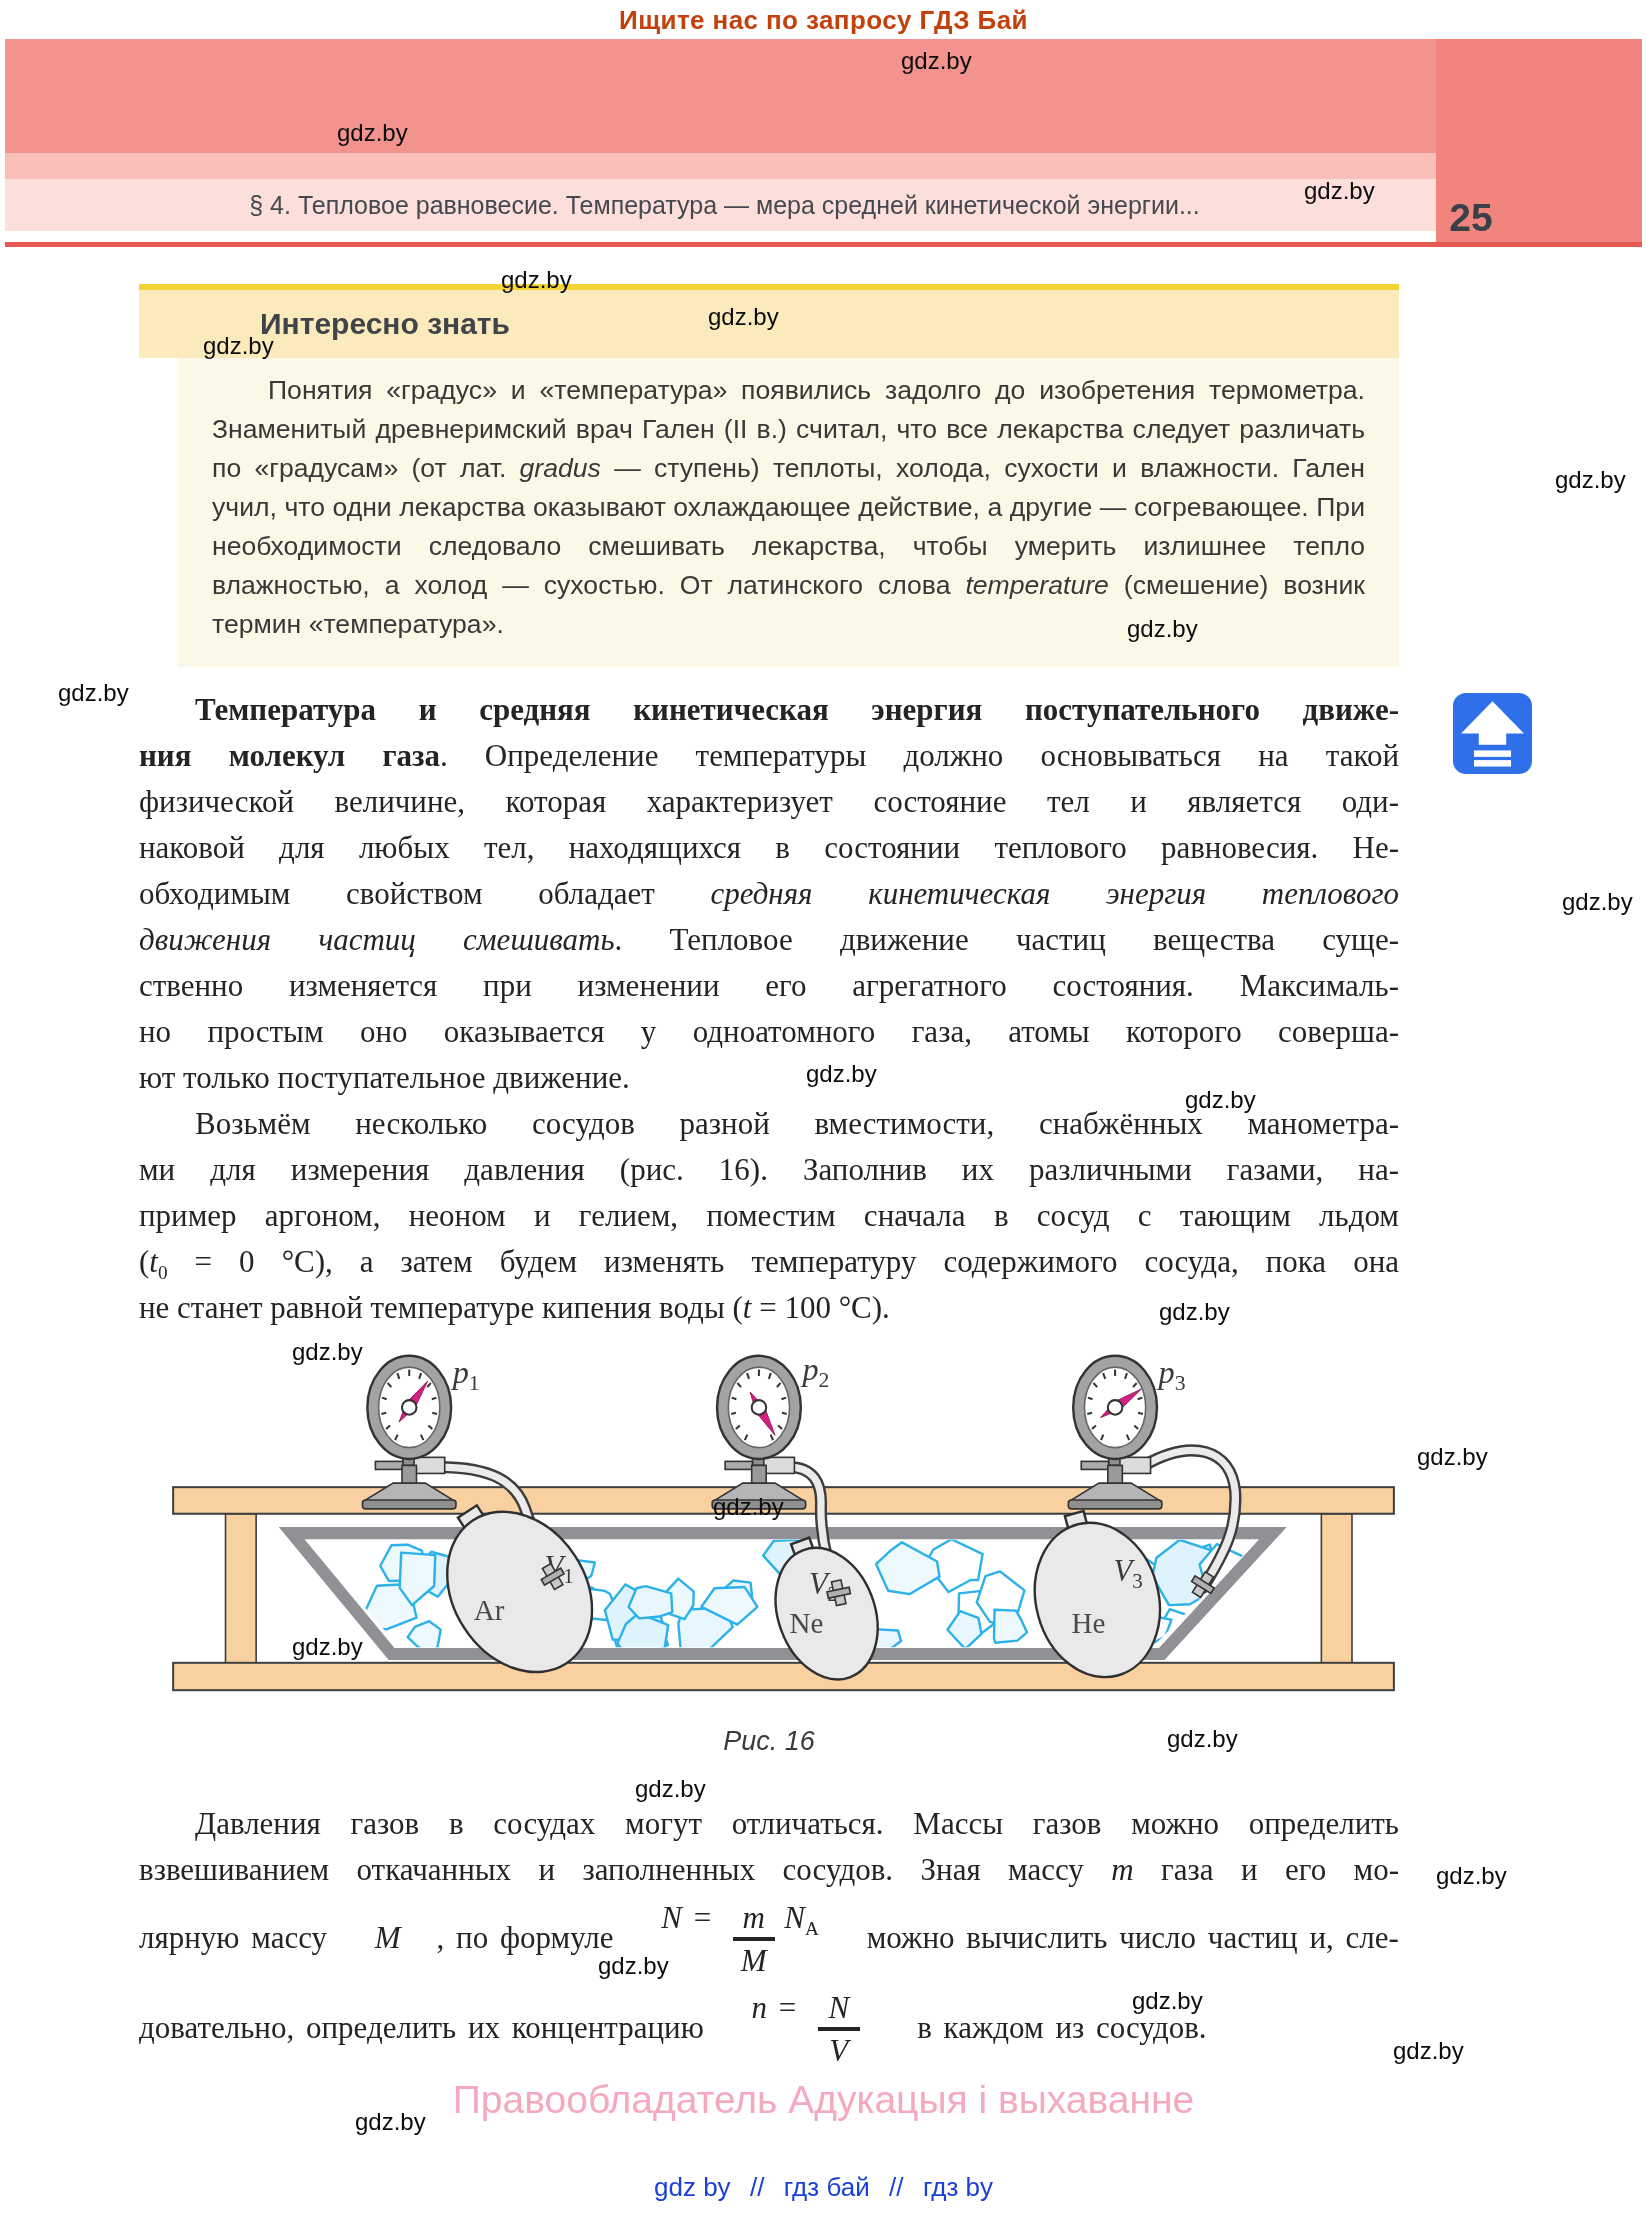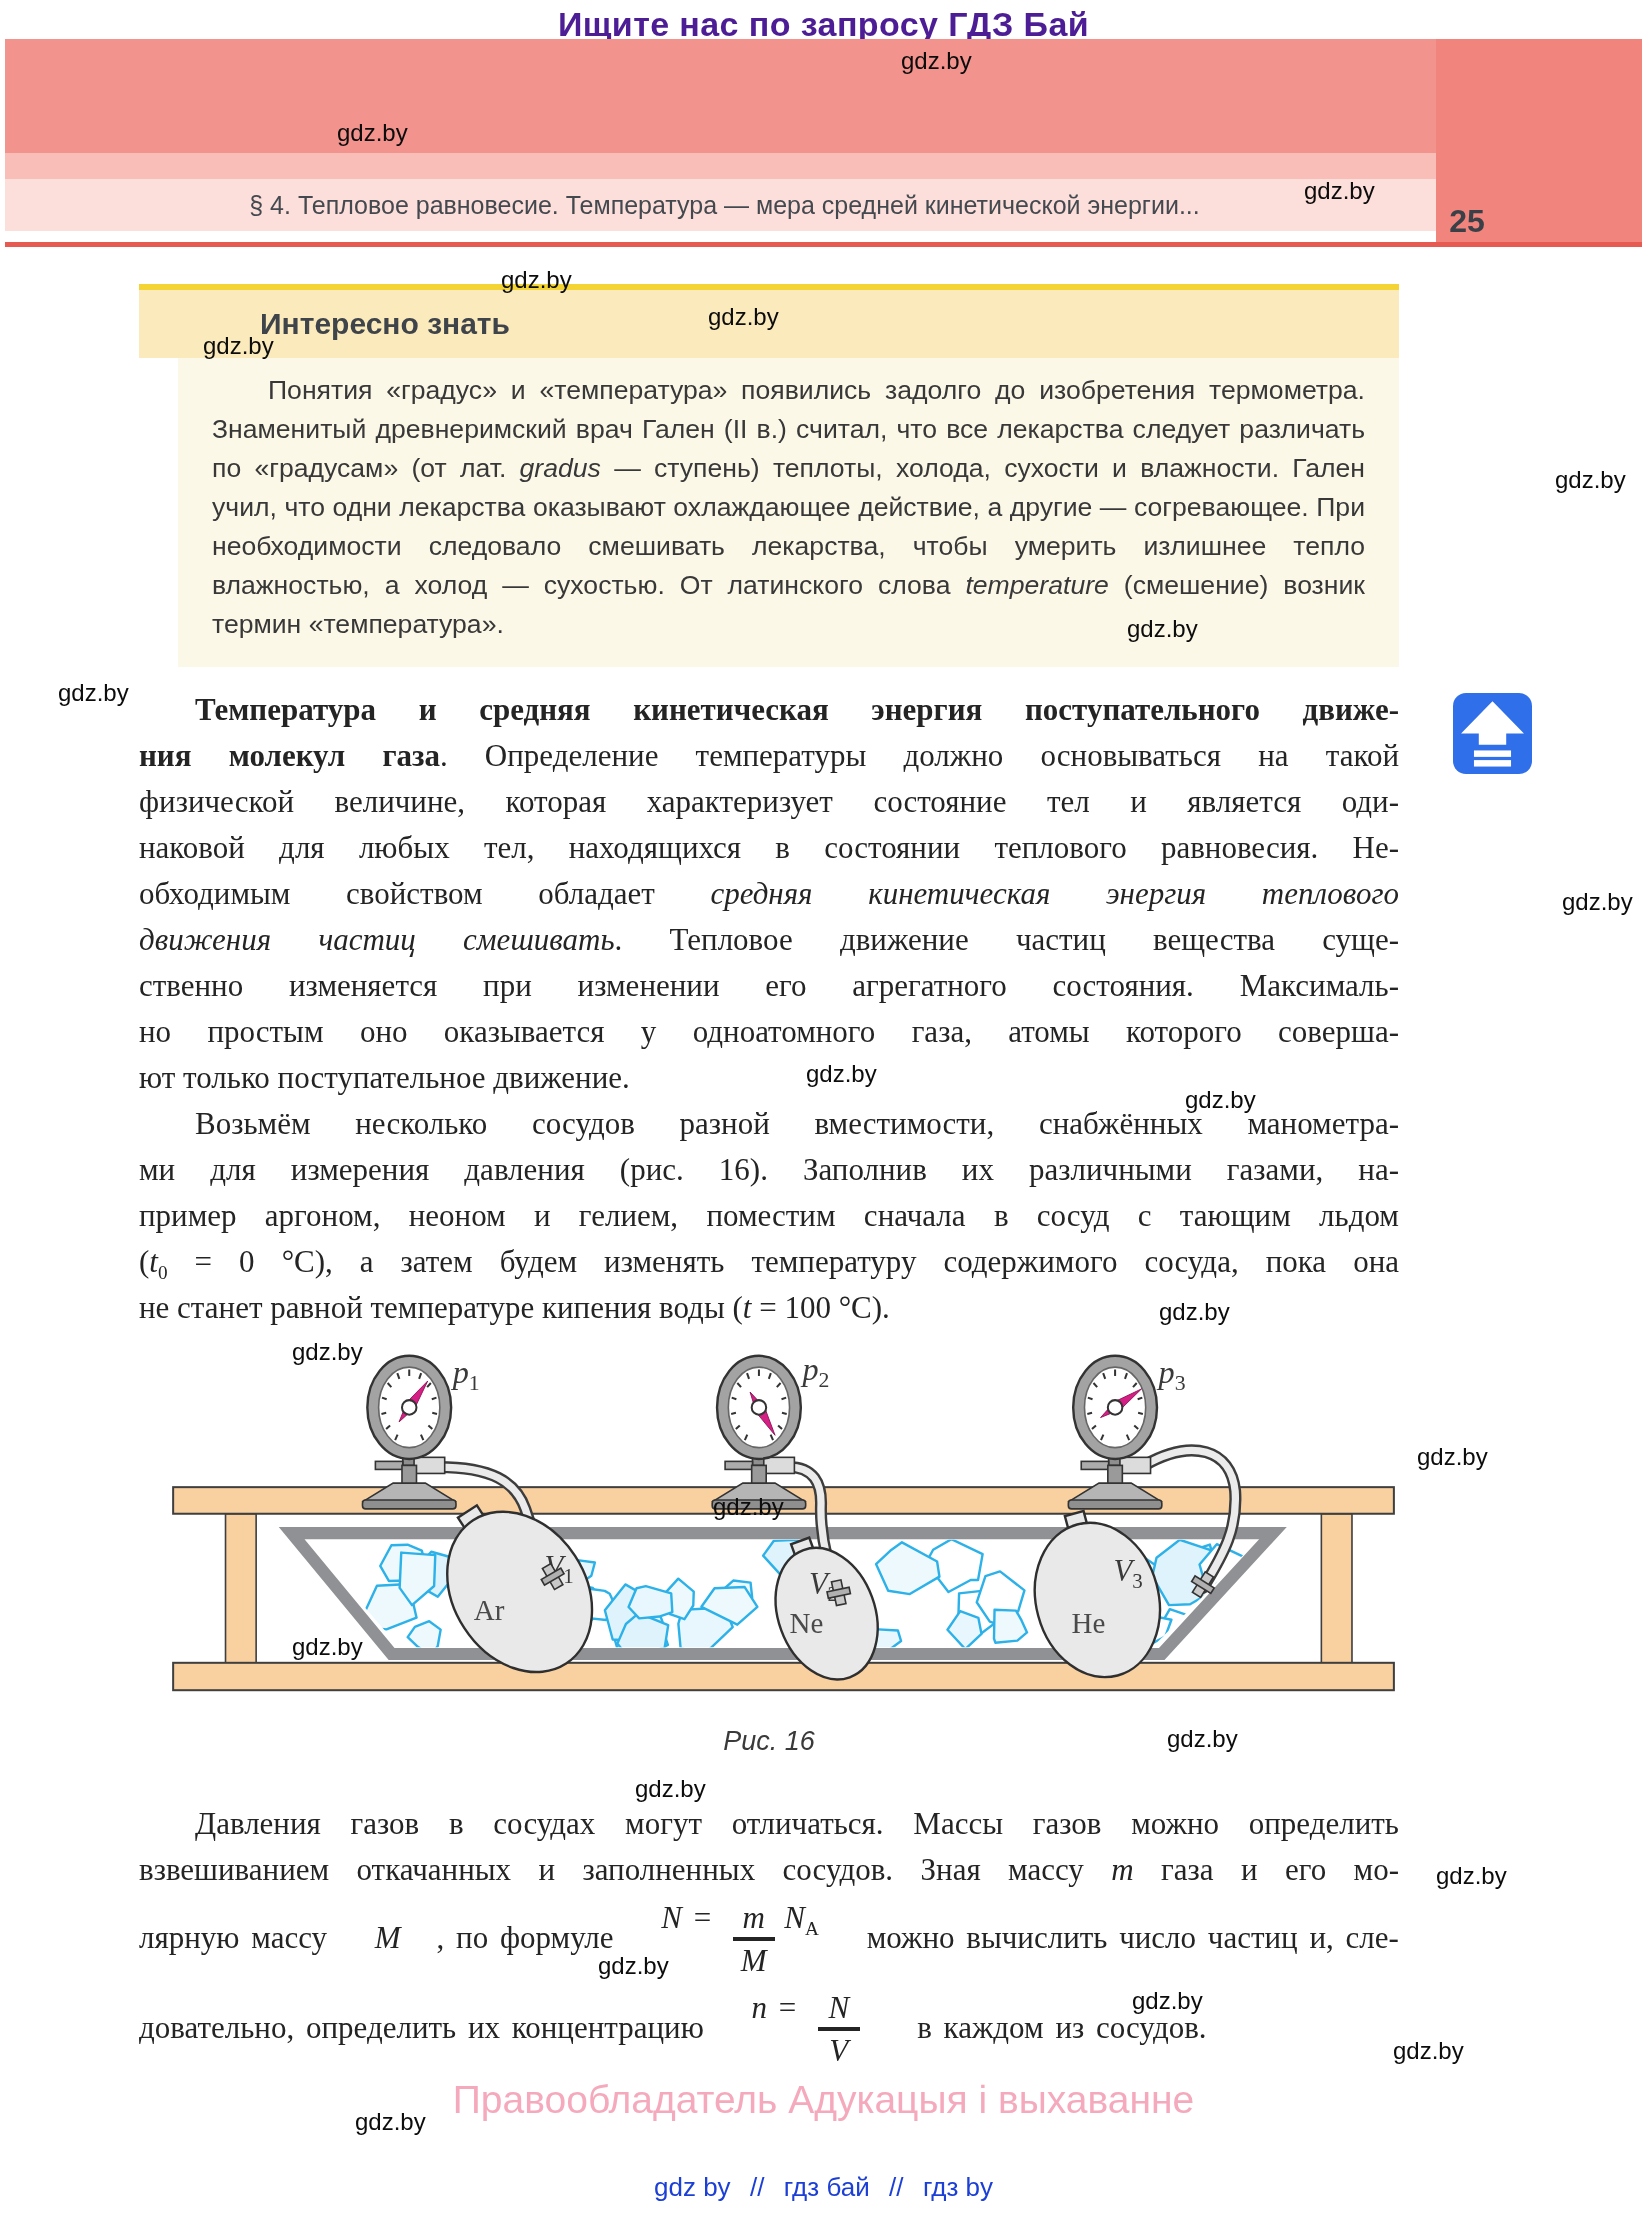--- a/index.html
+++ b/index.html
@@ -2,30 +2,30 @@
 <html style="font-size:13px"><head>
 <meta charset="utf-8">
 <style>
   html,body{margin:0;padding:0;background:#ffffff;}
   body{width:1647px;height:2216px;overflow:hidden;position:relative;
        font-family:"Liberation Sans",sans-serif;}
   #page{position:absolute;left:0;top:0;width:1647px;height:2216px;background:#fff;}
 
   
   .promo{position:absolute;left:0;top:4.8px;width:100%;text-align:center;
-         color:#4c1d95;font-size:34px;font-weight:bold;letter-spacing:0.4px;}
+         color:#c2410c;font-size:26px;font-weight:bold;letter-spacing:0.4px;}
 
   
   .hdr{position:absolute;left:4.8px;right:4.8px;top:39px;height:208px;}
   .hdr .b1{position:absolute;left:0;right:0;top:0;height:114px;background:#f2938d;}
   .hdr .b2{position:absolute;left:0;right:0;top:114px;height:36px;background:#f8beb7;}
   .hdr .b3{position:absolute;left:0;right:206px;top:140px;height:52px;background:#fcdeda;}
   .hdr .sep{position:absolute;left:0;right:0;top:203px;height:4.8px;background:#e65a52;}
   .hdr .strip{position:absolute;right:0;top:0;width:206px;height:203px;background:#f1847d;}
-  .hdr .pageno{position:absolute;left:13px;bottom:1.6px;font-size:32px;font-weight:bold;color:#3a4047;}
+  .hdr .pageno{position:absolute;left:13px;bottom:1.6px;font-size:39px;font-weight:bold;color:#3a4047;}
   .hdr .stitle{position:absolute;left:32px;right:24px;top:0;height:52px;line-height:52px;
                text-align:center;font-size:25px;color:#44494f;white-space:nowrap;overflow:hidden;}
 
   
   .ibox{position:absolute;left:139px;top:284px;width:1260px;border-top:6.4px solid #f4d435;}
   .ibox .tband{background:#faeabc;height:68px;line-height:68px;padding-left:121px;
                font-size:30px;font-weight:bold;color:#3f444a;}
   .ibox .bband{background:#fcf8e8;padding:13px 34px 22.6px 34px;margin-left:39px;}
   .ibox p{margin:0;font-size:26.6px;line-height:39px;color:#383838;text-align:justify;text-indent:56px;}
 

